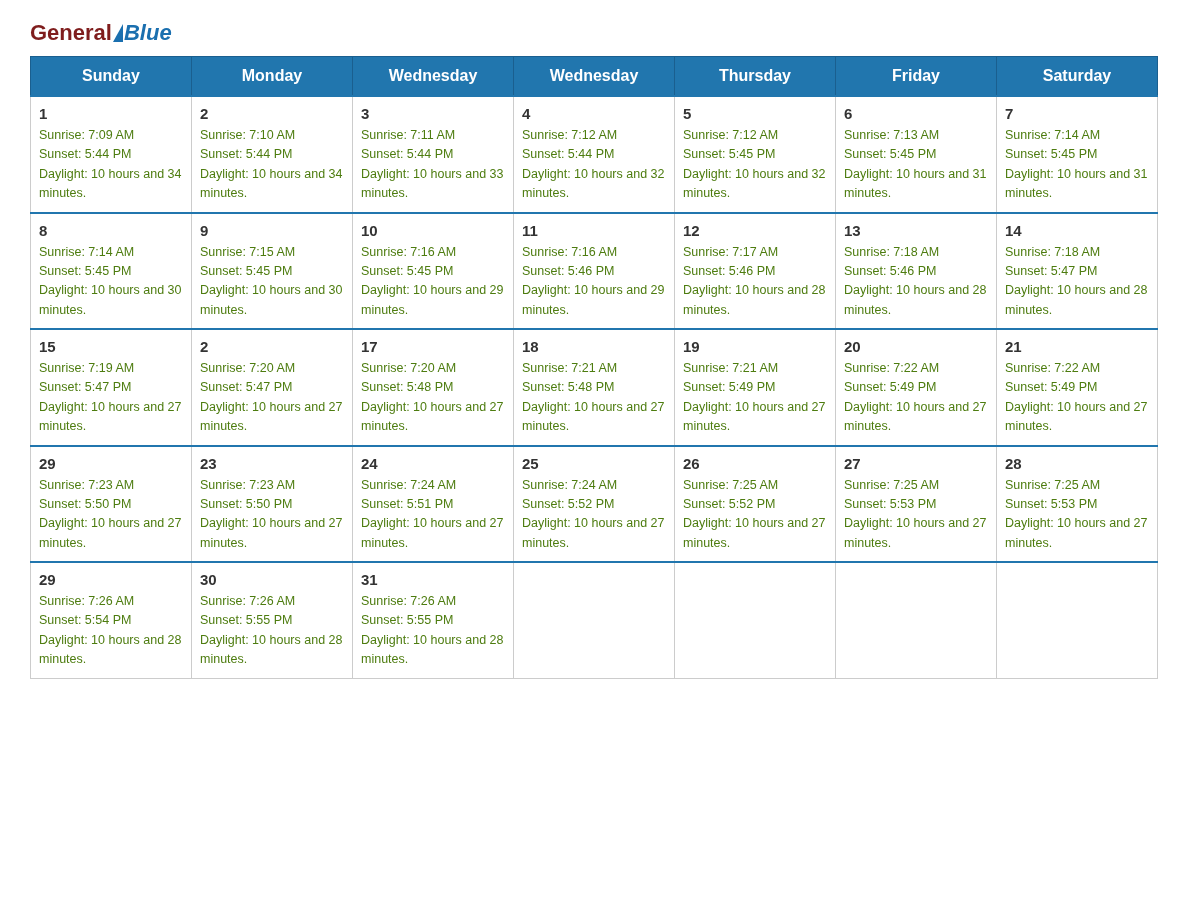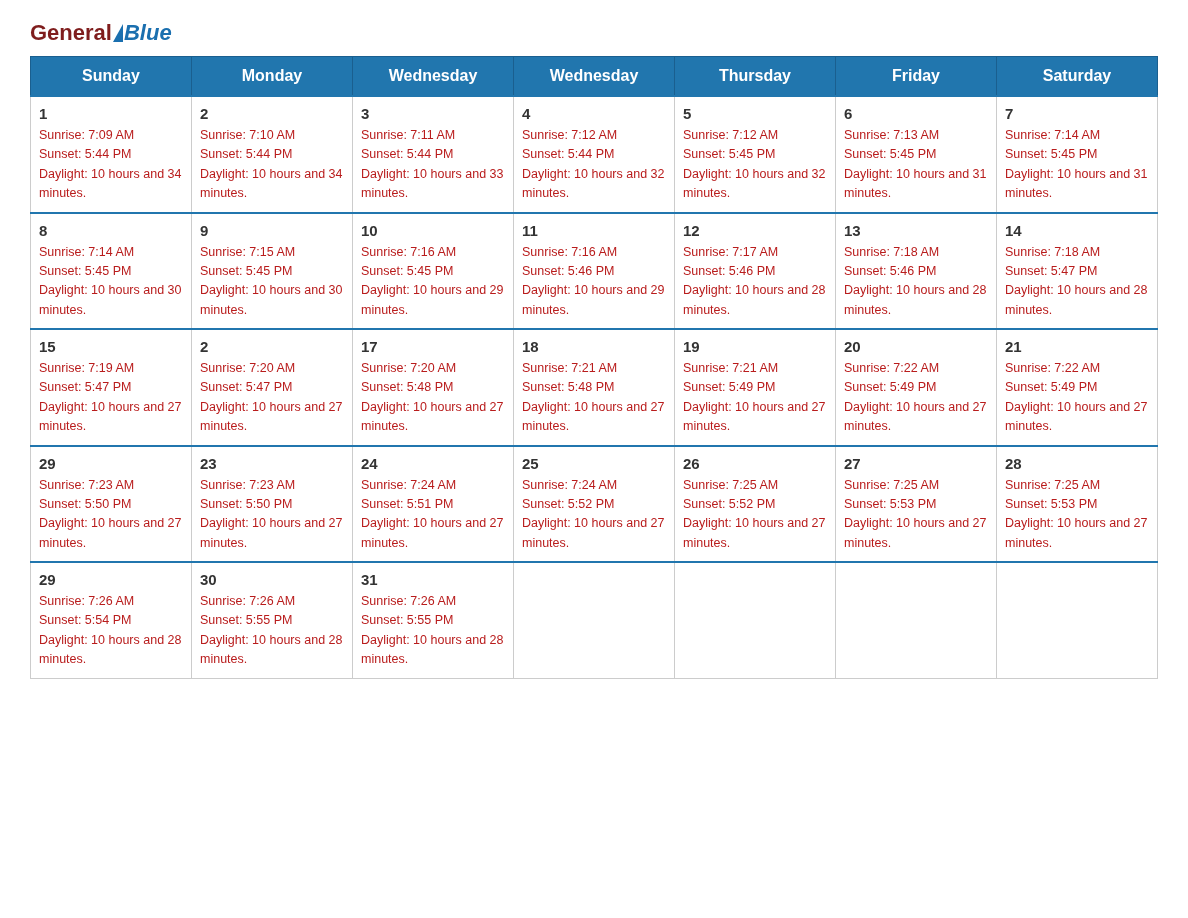--- a/index.html
+++ b/index.html
@@ -92,21 +92,21 @@
     }
     .day-number {
       font-size: 15px;
       font-weight: bold;
       margin-bottom: 4px;
       display: block;
     }
     .day-info {
       font-size: 12.5px;
       line-height: 1.55;
-      color: #b91c1c;
+      color: #4d7c0f;
     }
     .empty-cell {
       background: #fff;
     }
   </style>
 </head>
 <body>
 
 <div class="header">
   <div class="logo">

